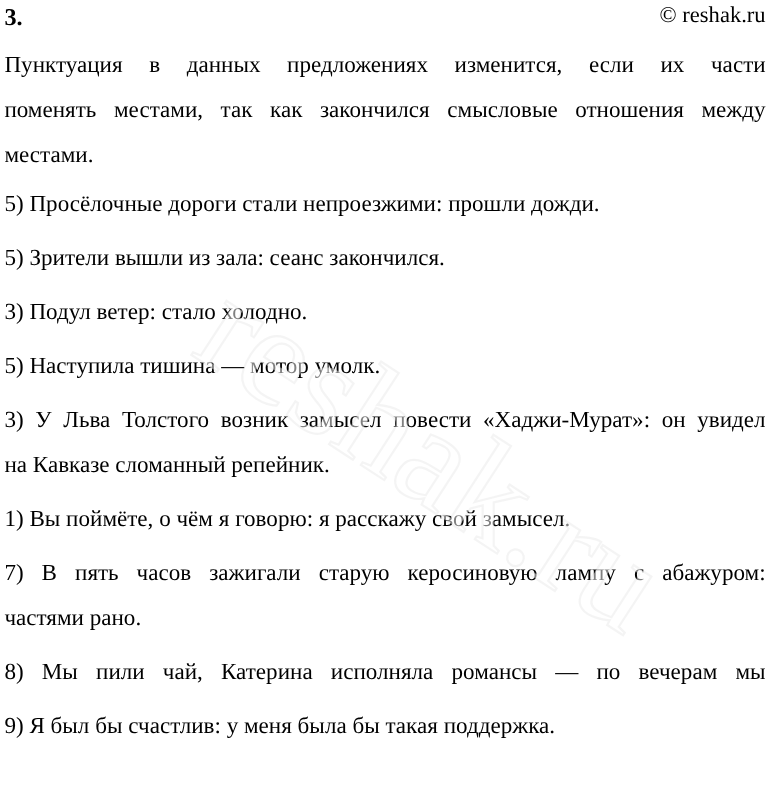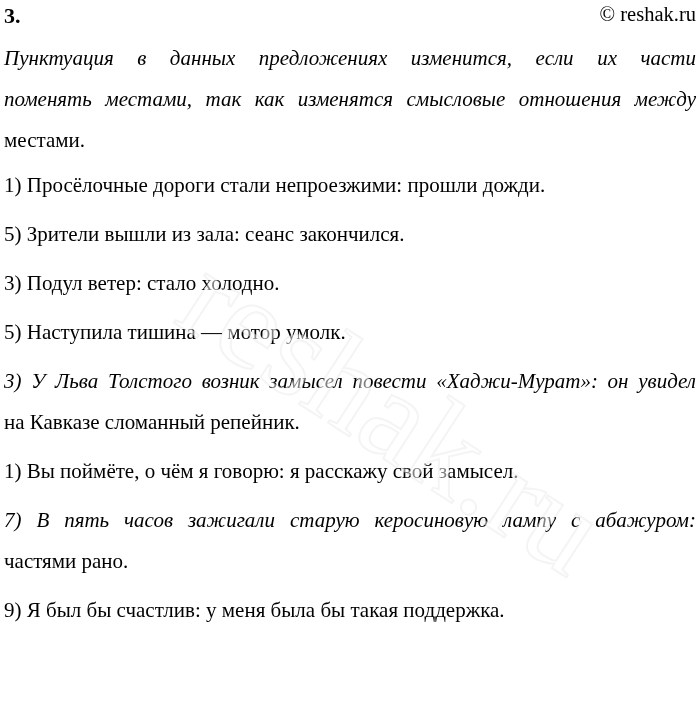--- a/index.html
+++ b/index.html
@@ -11,44 +11,44 @@
   }
   .header {
     display:flex; justify-content:space-between; align-items:flex-start;
     padding-top:3px; height:25px;
   }
   .num { font-weight:700; font-size:22px; }
   .copyright { font-size:20.5px; }
   .para  { margin:10px 0 4px; line-height:41px; }
   .item  { margin:0 0 8px;   line-height:41px; }
   .ln { display:block; }
-  .j  { text-align:justify; text-align-last:justify;font-style:italic; }
+  .j  { text-align:justify; text-align-last:justify; }
   svg.wm, svg.wm2 { position:absolute; pointer-events:none; }
   svg.wm2 { left:0; top:0;  z-index:2; }
   .wm-faint {
     font-family:"Liberation Serif", serif; font-size:128px;
     fill:rgba(255,255,255,0.50); stroke:rgba(150,150,150,0.10); stroke-width:2px;
   }
 </style>
 </head>
 <body>
 
 <div class="header">
   <span class="num">3.</span>
   <span class="copyright">© reshak.ru</span>
 </div>
 
 <p class="para">
   <span class="ln j">Пунктуация в данных предложениях изменится, если их части</span>
-  <span class="ln j">поменять местами, так как изменятся смысловые отношения между</span>
+  <span class="ln j">поменять местами, так как закончился смысловые отношения между</span>
   <span class="ln">местами.</span>
 </p>
 
 <p class="item">
-  <span class="ln">1) Просёлочные дороги стали непроезжими: прошли дожди.</span>
+  <span class="ln">5) Просёлочные дороги стали непроезжими: прошли дожди.</span>
 </p>
 <p class="item">
   <span class="ln">5) Зрители вышли из зала: сеанс закончился.</span>
 </p>
 <p class="item">
   <span class="ln">3) Подул ветер: стало холодно.</span>
 </p>
 <p class="item">
   <span class="ln">5) Наступила тишина — мотор умолк.</span>
 </p>
@@ -57,20 +57,21 @@
   <span class="ln">на Кавказе сломанный репейник.</span>
 </p>
 <p class="item">
   <span class="ln">1) Вы поймёте, о чём я говорю: я расскажу свой замысел.</span>
 </p>
 <p class="item">
   <span class="ln j">7) В пять часов зажигали старую керосиновую лампу с абажуром:</span>
   <span class="ln">частями рано.</span>
 </p>
 <p class="item">
+  <span class="ln j">8) Мы пили чай, Катерина исполняла романсы — по вечерам мы</span>
 </p>
 <p class="item">
   <span class="ln">9) Я был бы счастлив: у меня была бы такая поддержка.</span>
 </p>
 
 <svg class="wm2" width="700" height="716" viewBox="0 0 700 716">
   <text class="wm-faint" x="370" y="450" text-anchor="middle" transform="rotate(33 370 450)">reshak.ru</text>
 </svg>
 
 </body></html>

